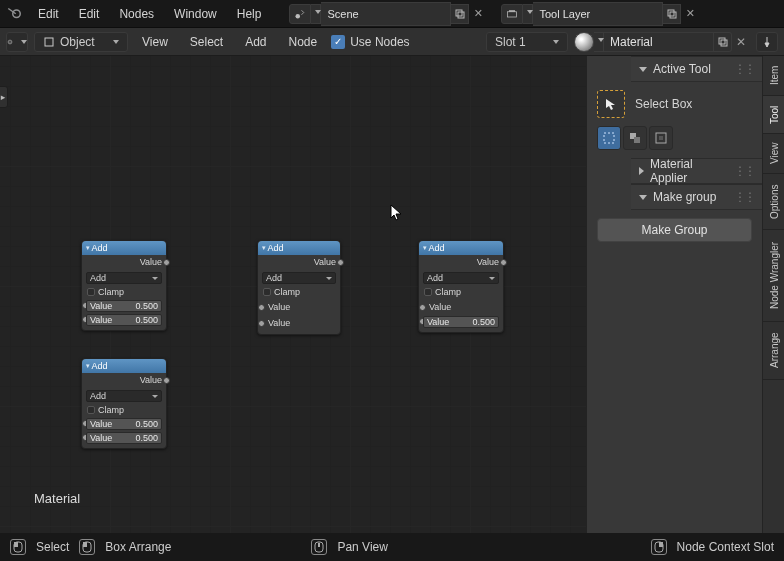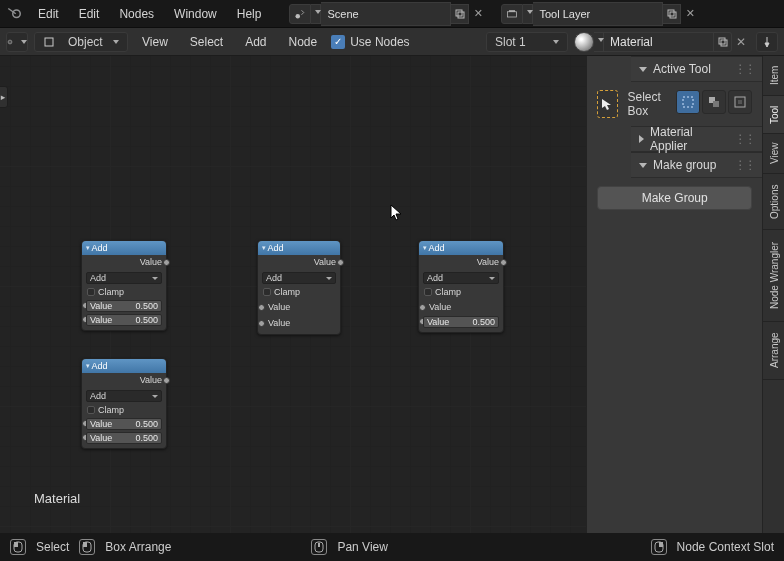--- a/index.html
+++ b/index.html
@@ -63,21 +63,21 @@
   .node .numf { height:12px; background:#545454; border:1px solid #2a2a2a; border-radius:2px; display:flex; align-items:center; justify-content:space-between; padding:0 3px; color:#e8e8e8; position:relative; }
   .node .numrow { position:relative; }
   .node .numrow .sock.in { top:2px; }
 
   
   .npanel { width:198px; background:#383838; border-left:1px solid #232323; position:relative; display:flex; }
   .np-body { flex:1; padding:0; }
   .np-section-hd { height:26px; background:#3b3b3b; border-top:1px solid #2b2b2b; border-bottom:1px solid #2c2c2c; display:flex; align-items:center; padding:0 8px; gap:6px; font-size:12px; color:#d9d9d9;margin-left:44px; }
   .np-section-hd .tri { width:0; height:0; border-left:4px solid transparent; border-right:4px solid transparent; border-top:5px solid #b7b7b7; }
   .np-section-hd .grip { margin-left:auto; color:#777; letter-spacing:-2px; }
-  .np-content { padding:8px 10px; display:flex; flex-direction:row; gap:8px; }
+  .np-content { padding:8px 10px; display:flex; flex-direction:column; gap:8px; }
   .tool-row { display:flex; align-items:center; gap:10px; }
   .tool-icon { width:28px; height:28px; border:1.5px dashed #d5a03a; border-radius:3px; display:flex; align-items:center; justify-content:center; background:#333; }
   .tool-icon svg { color:#e6e6e6; }
   .modes { display:flex; gap:2px; }
   .mode-btn { width:24px; height:24px; border-radius:3px; background:#333; border:1px solid #2a2a2a; display:flex; align-items:center; justify-content:center; }
   .mode-btn.active { background:#3f6d9e; }
   .make-group-btn { height:24px; background:#545454; border:1px solid #424242; border-radius:4px; display:flex; align-items:center; justify-content:center; color:#e2e2e2; width:100%; font-size:12px; }
 
   
   .np-tabs { width:22px; background:#303030; border-left:1px solid #232323; display:flex; flex-direction:column; align-items:center; }
@@ -150,21 +150,21 @@
 
 <div class="editor-hdr">
   <span class="hdr-btn" style="width:22px; padding:0; justify-content:center">
     <svg width="14" height="14" viewBox="0 0 16 16">
         <circle cx="8" cy="8" r="5" fill="none" stroke="#ccc" stroke-width="1.5"></circle>
         <circle cx="8" cy="8" r="1.5" fill="#ccc"></circle>
       </svg>
     <span class="hdr-caret"></span>
   </span>
   <span class="hdr-btn" style="width:94px; justify-content:space-between">
-    <span style="display:flex; gap:13px; align-items:center">
+    <span style="display:flex; gap:5px; align-items:center">
         <svg width="12" height="12" viewBox="0 0 12 12">
           <rect x="2" y="2" width="8" height="8" fill="none" stroke="#ccc"></rect>
         </svg>
         <span>Object</span>
       </span>
     <span class="hdr-caret"></span>
   </span>
   <span class="hdr-plain">View</span>
   <span class="hdr-plain">Select</span>
   <span class="hdr-plain">Add</span>

